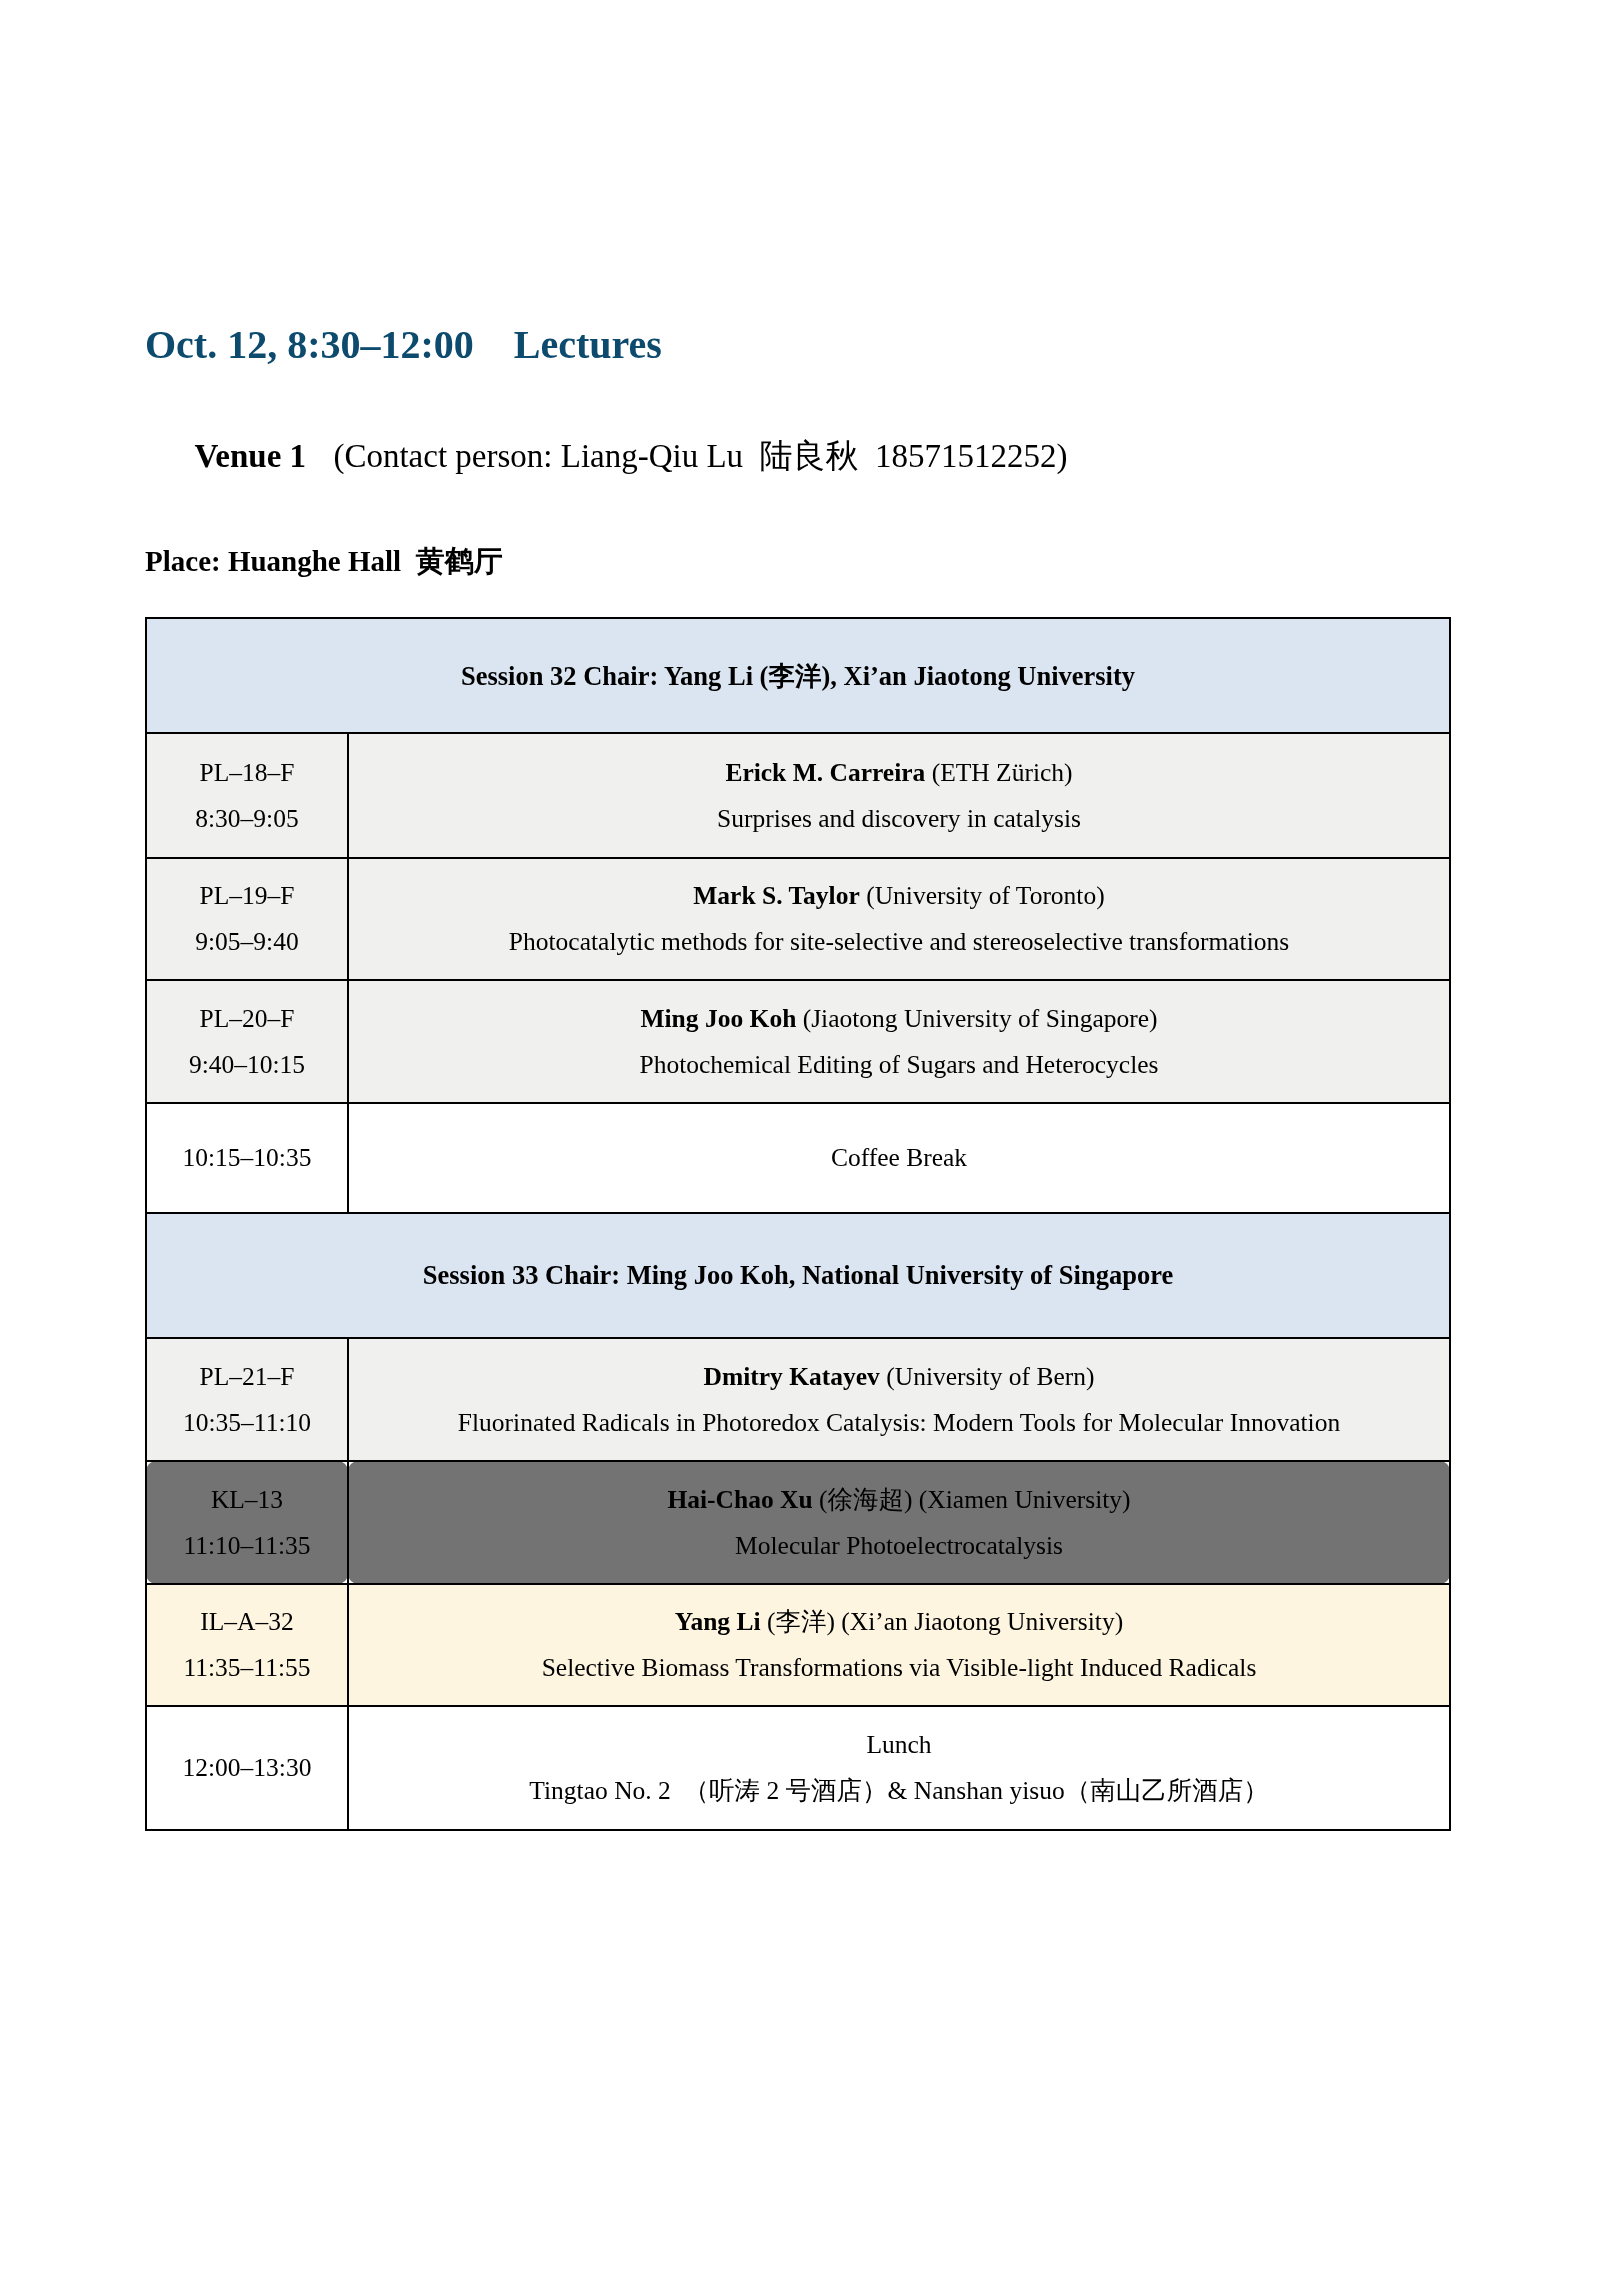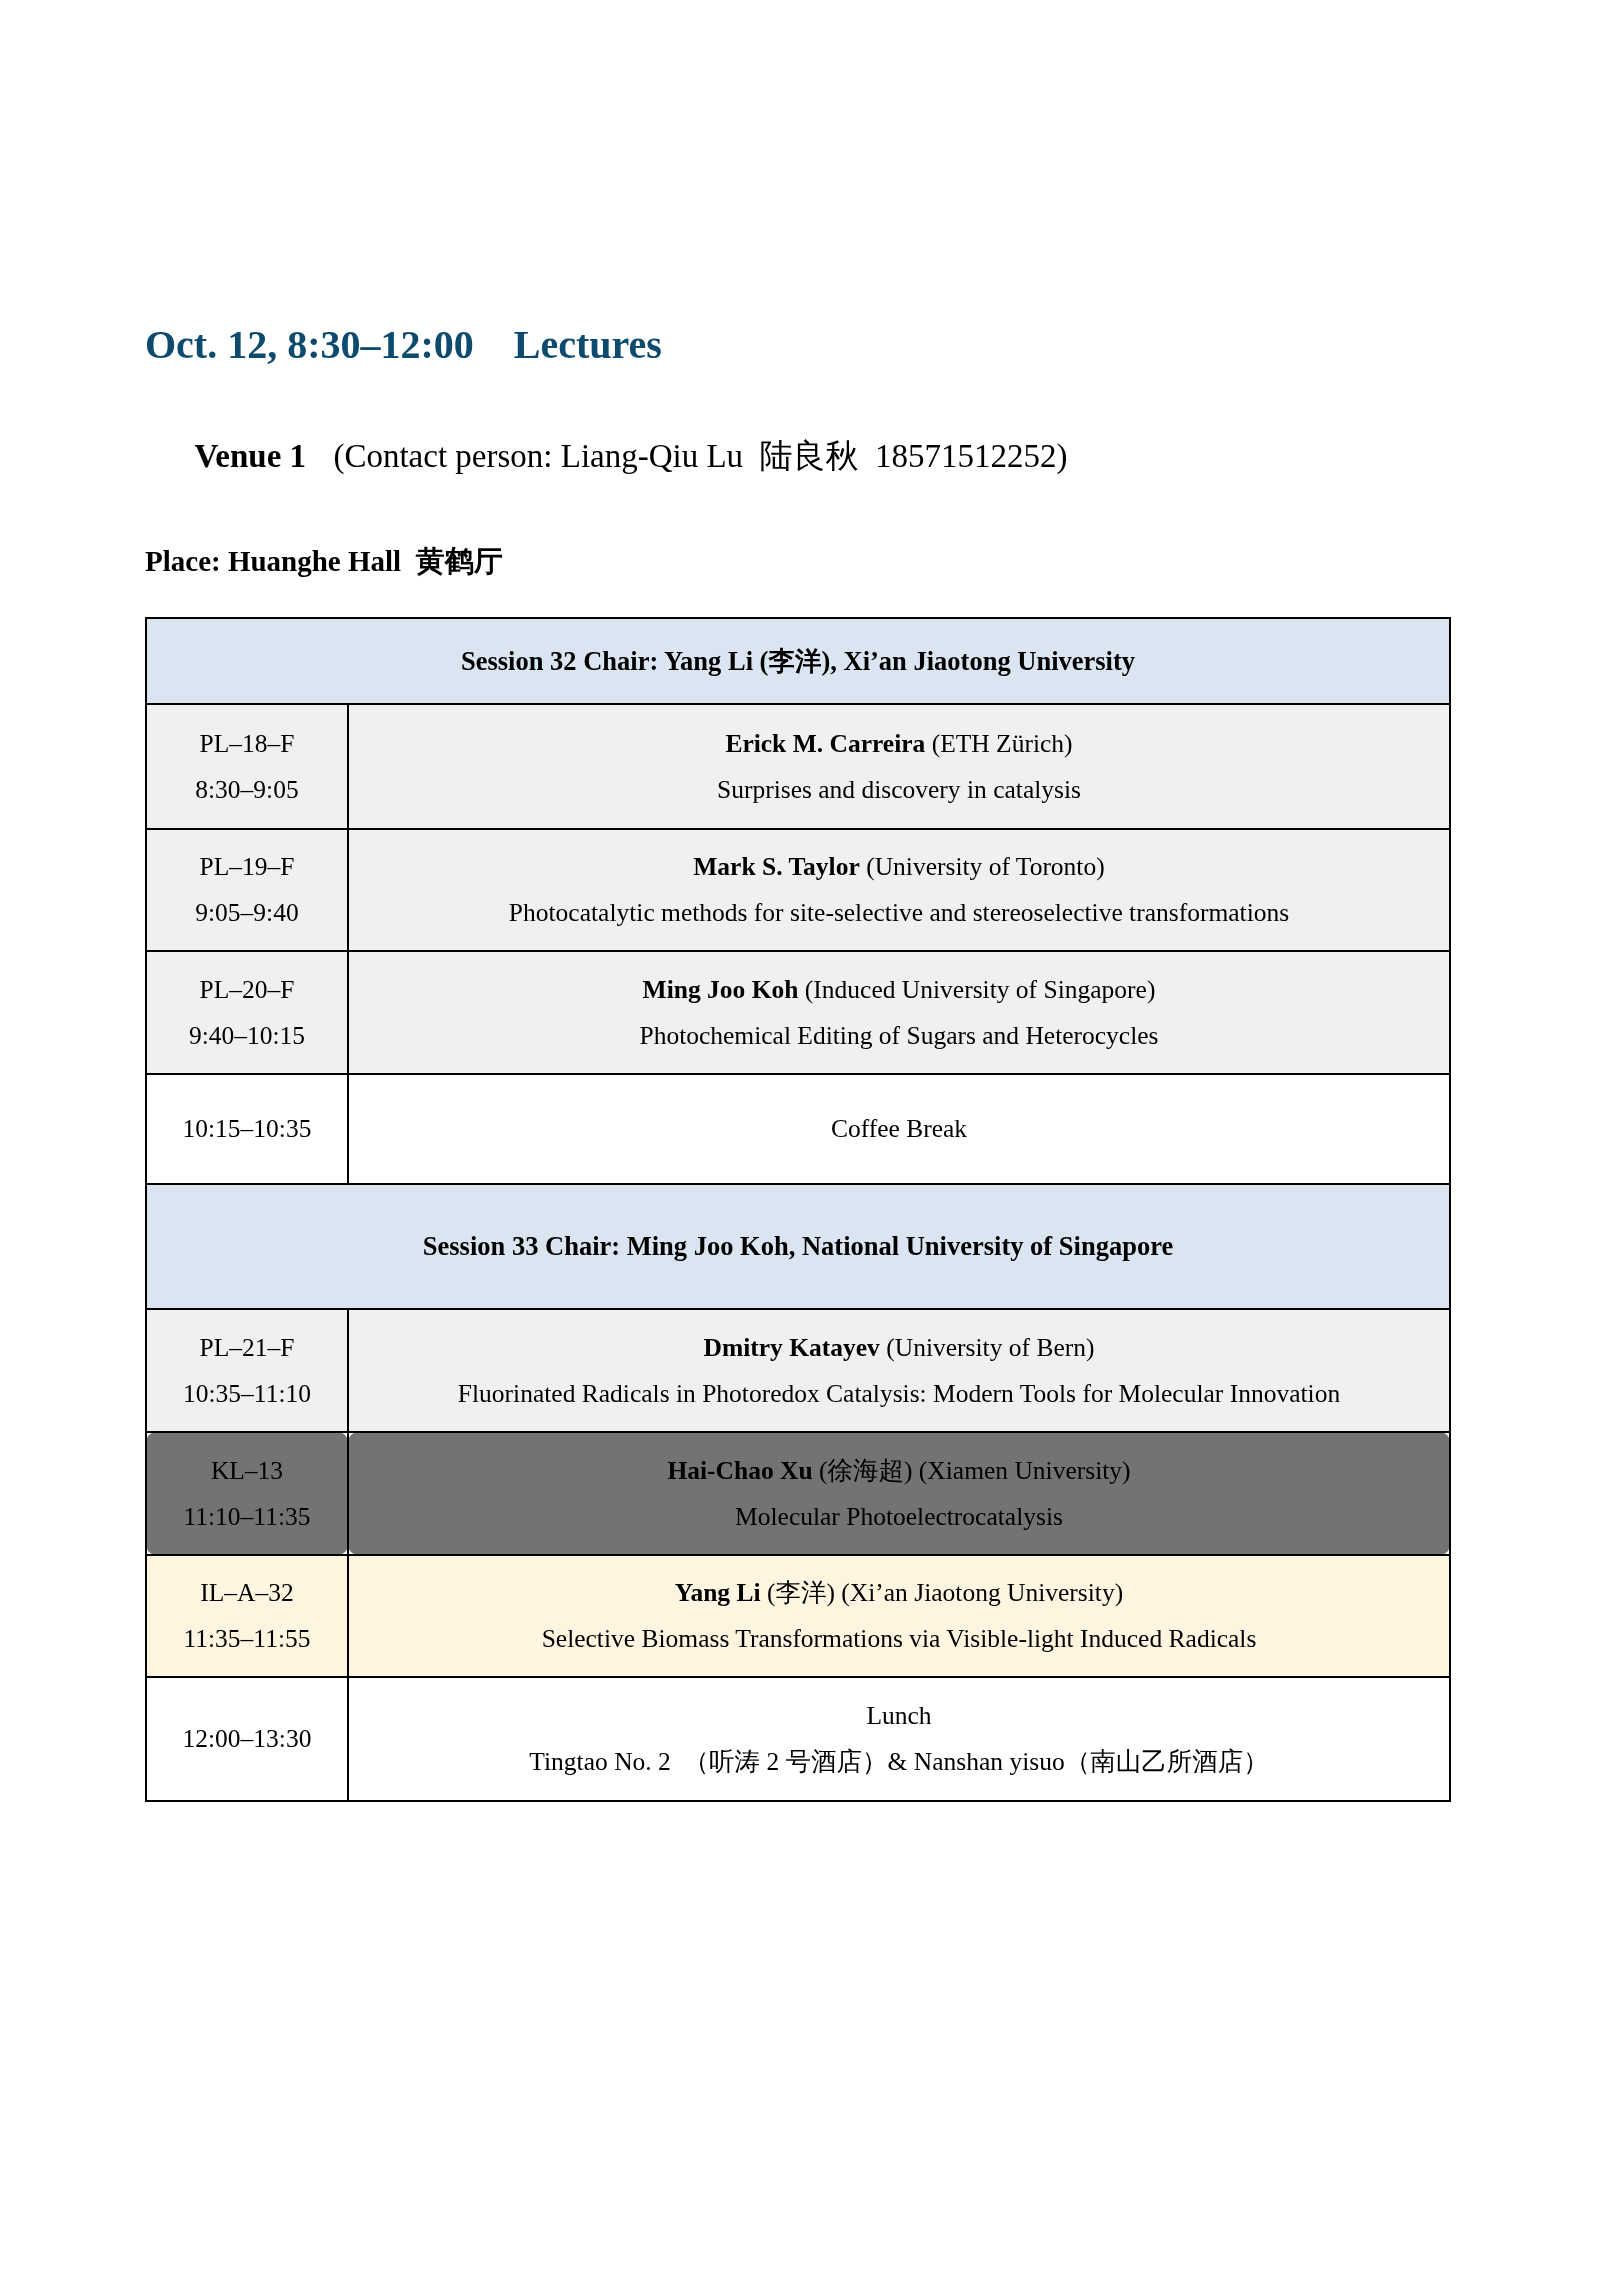--- a/index.html
+++ b/index.html
@@ -74,21 +74,21 @@
   }
   tr.body-row td {
     font-size: 25.5px;
     margin-top: 32px;
   }
   .bg-gray td   { background: #f0f0ee; }
   .bg-green td  { background: #737373; border-radius: 10px; }
   .bg-yellow td { background: #fdf5df; }
   .bg-white td  { background: #ffffff; }
 
-  .r0 { height: 86px; }
+  .r0 { height: 115px; }
   .r1 { height: 125px; }
   .r2 { height: 122px; }
   .r3 { height: 123px; }
   .r4 { height: 110px; }
   .r5 { height: 125px; }
   .r6 { height: 123px; }
   .r7 { height: 123px; }
   .r8 { height: 122px; }
   .r9 { height: 124px; }
 
@@ -149,21 +149,21 @@
           <div>Photocatalytic methods for site-selective and stereoselective transformations</div>
         </td>
       </tr>
 
       <tr class="body-row bg-gray r3">
         <td class="time-cell">
           <div>PL–20–F</div>
           <div>9:40–10:15</div>
         </td>
         <td class="main-cell">
-          <div><span class="speaker">Ming Joo Koh</span><span class="affil"> (Induced University of Singapore)</span></div>
+          <div><span class="speaker">Ming Joo Koh</span><span class="affil"> (Jiaotong University of Singapore)</span></div>
           <div>Photochemical Editing of Sugars and Heterocycles</div>
         </td>
       </tr>
 
       <tr class="body-row bg-white r4">
         <td class="time-cell">
           <div>10:15–10:35</div>
         </td>
         <td class="main-cell">
           <div>Coffee Break</div>

